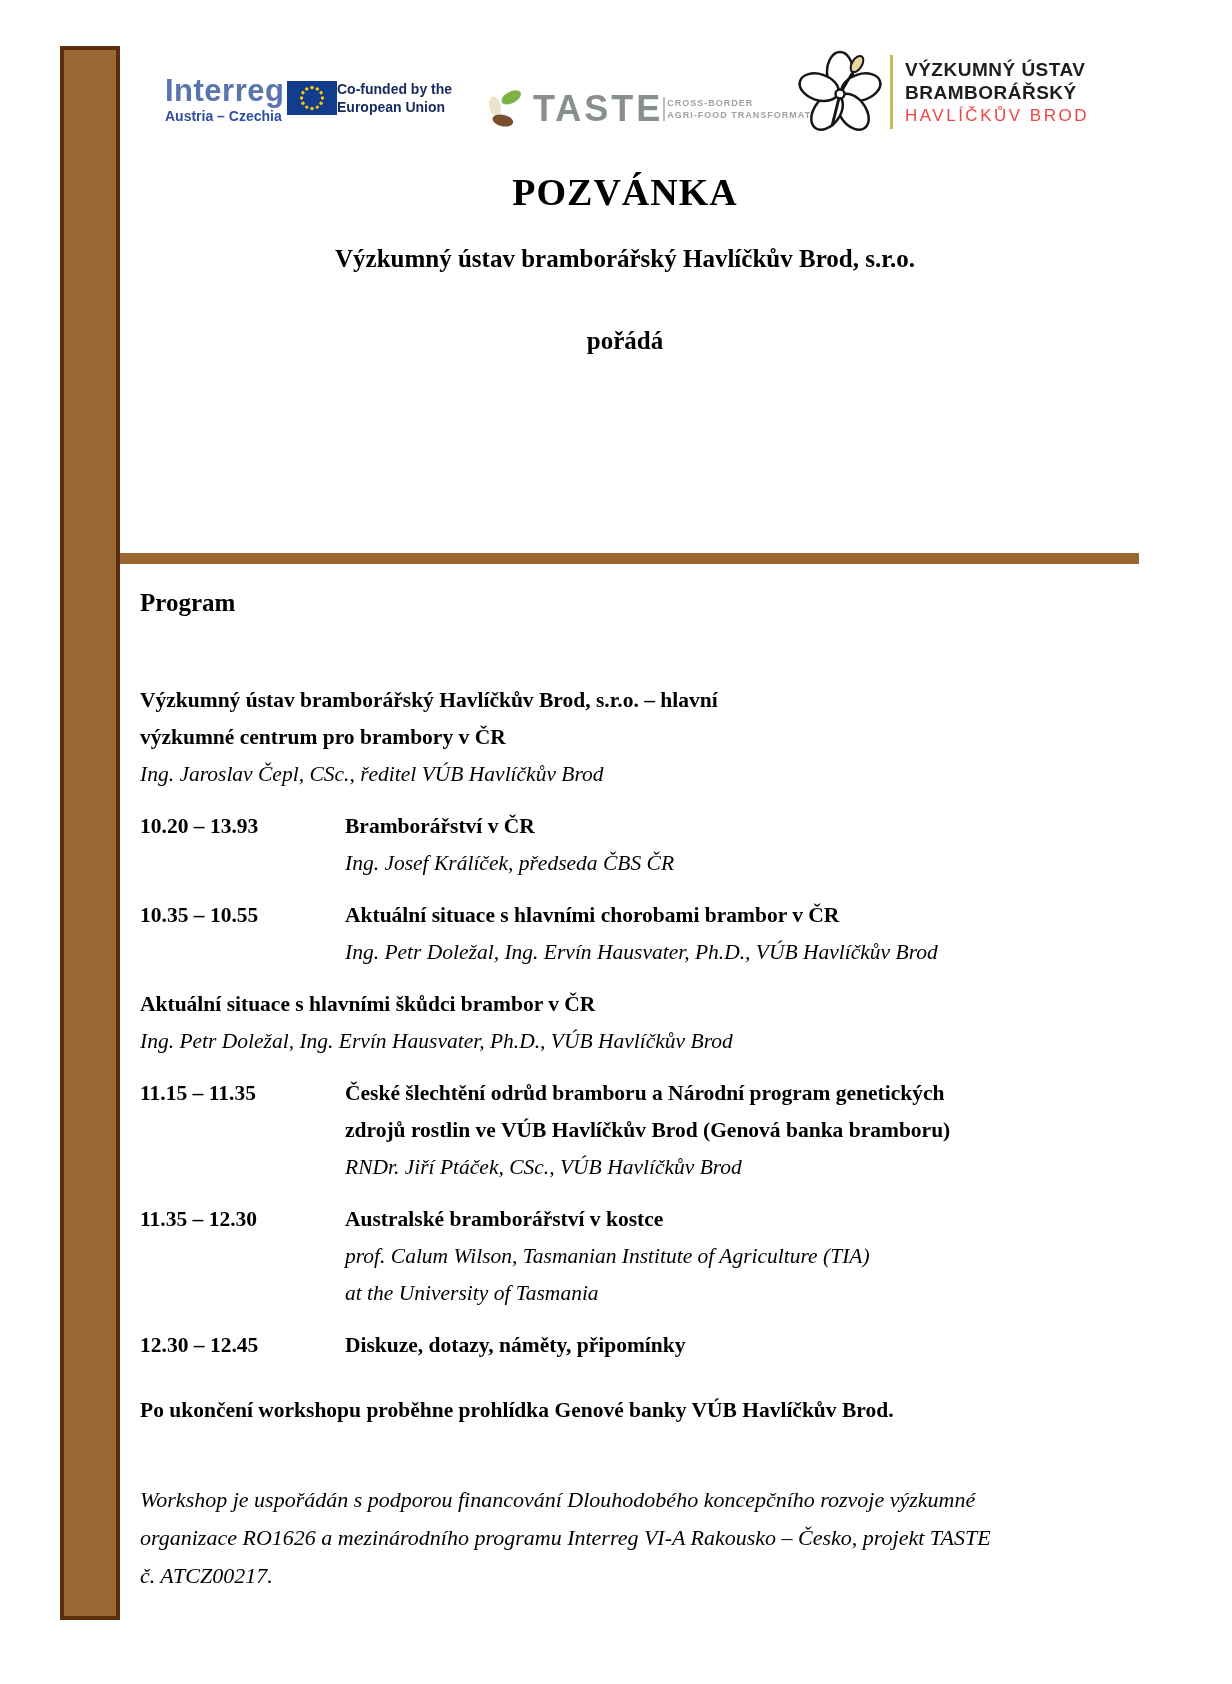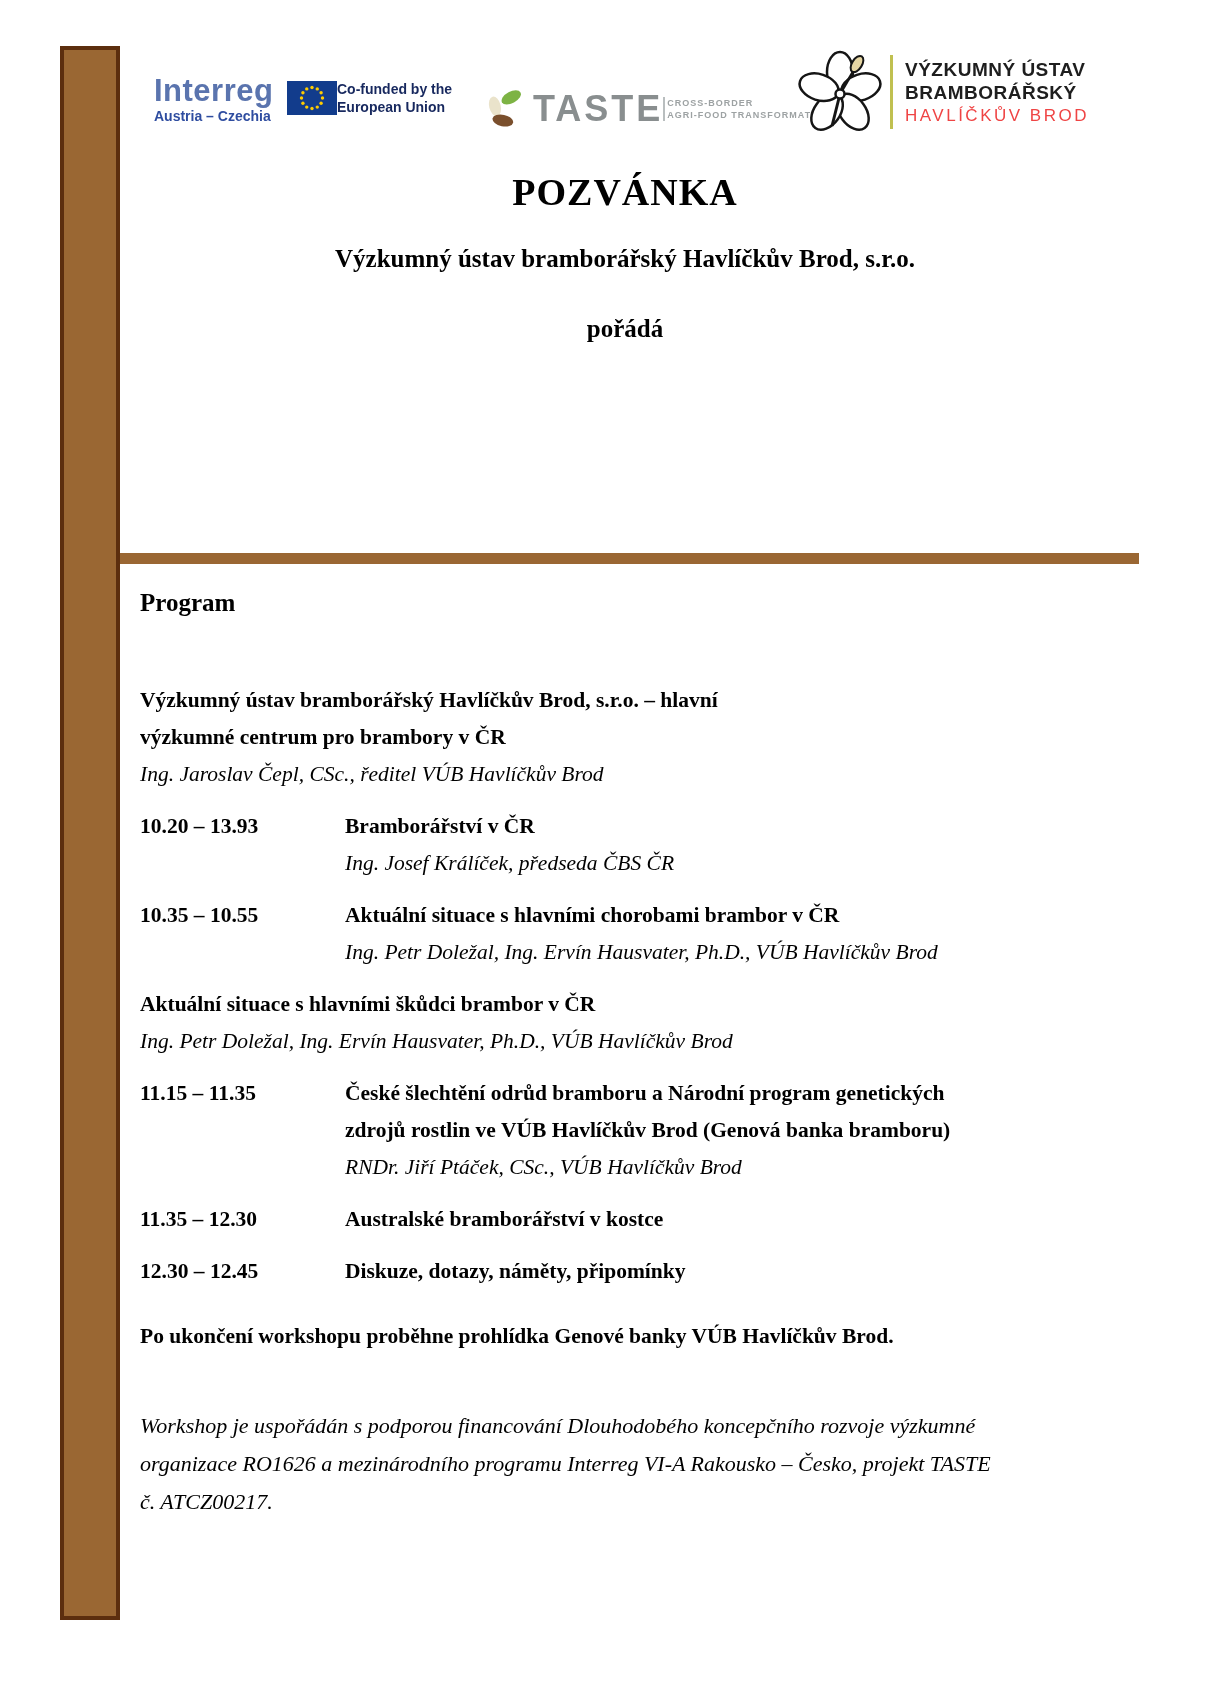--- a/index.html
+++ b/index.html
@@ -16,41 +16,41 @@
     position:absolute;left:60px;top:46px;width:60px;height:1574px;
     box-sizing:border-box;
     background:#9A6733;border:4px solid #5C2E0E;
   }
   .h-bar{
     position:absolute;left:120px;top:553px;width:1019px;height:11px;
     background:#9A6733;
   }
   
   .logos{position:absolute;left:0;top:0;width:1232px;height:150px;}
-  .interreg-block{position:absolute;left:154px;top:76px;font-family:"Liberation Sans",sans-serif;}
+  .interreg-block{position:absolute;left:165px;top:76px;font-family:"Liberation Sans",sans-serif;}
   .interreg-word{font-size:31px;font-weight:bold;color:#5A74AE;letter-spacing:0.5px;line-height:30px;}
   .interreg-sub{font-size:14px;font-weight:bold;color:#2F4DA0;margin-top:2px;}
   .eu-block{position:absolute;left:287px;top:80px;display:flex;align-items:center;font-family:"Liberation Sans",sans-serif;}
   .eu-text{font-size:14px;font-weight:bold;color:#17285E;line-height:18px;white-space:pre-line;}
   .taste-block{position:absolute;left:485px;top:88px;display:flex;align-items:center;font-family:"Liberation Sans",sans-serif;}
   .taste-word{font-size:36px;font-weight:bold;color:#898E8F;letter-spacing:3px;margin-left:6px;line-height:40px;}
   .taste-tagline{
     margin-left:0;padding-left:2px;border-left:2px solid #B9BEBF;
     font-size:9px;font-weight:bold;color:#9DA2A3;letter-spacing:1px;line-height:12px;white-space:pre-line;
   }
   .vub-block{position:absolute;left:796px;top:46px;display:flex;align-items:center;}
   .vub-divider{width:3px;height:74px;background:#C0C050;margin:0 12px 0 6px;}
   .vub-text{font-family:"Liberation Sans",sans-serif;}
   .vub-l1,.vub-l2{font-size:19px;font-weight:bold;color:#1E1E1E;line-height:23px;letter-spacing:0.5px;}
   .vub-l3{font-size:17px;color:#ef4444;line-height:23px;letter-spacing:2.5px;}
   
   .main-titles{position:absolute;left:130px;top:170px;width:990px;text-align:center;}
   .doc-title{font-size:38px;font-weight:bold;line-height:44px;letter-spacing:1px;}
   .organizer{font-size:25px;font-weight:bold;margin-top:28px;line-height:34px;}
-  .verb{font-size:25px;font-weight:bold;margin-top:36px;line-height:34px;}
+  .verb{font-size:25px;font-weight:bold;margin-top:48px;line-height:34px;}
   .event{font-size:25px;font-weight:bold;margin-top:36px;line-height:42px;white-space:pre-line;}
   
   .program{position:absolute;left:140px;top:588px;width:972px;}
   .program-heading{font-size:25px;font-weight:bold;line-height:30px;margin-bottom:64px;}
   .prog-item{display:flex;margin-bottom:15px;}
   .prog-time{width:205px;flex:0 0 205px;font-size:21.5px;font-weight:bold;line-height:37px;}
   .prog-desc{flex:1;}
   .prog-title{font-size:21.5px;font-weight:bold;line-height:37px;white-space:pre-line;}
   .prog-speaker{font-size:21.5px;font-style:italic;line-height:37px;white-space:pre-line;}
   .closing-note{margin-top:28px;font-size:21.5px;font-weight:bold;line-height:37px;}
@@ -172,20 +172,22 @@
       <div class="prog-title">České šlechtění odrůd bramboru a Národní program genetických
 zdrojů rostlin ve VÚB Havlíčkův Brod (Genová banka bramboru)</div>
       <div class="prog-speaker">RNDr. Jiří Ptáček, CSc., VÚB Havlíčkův Brod</div>
     </div>
   </div>
 
   <div class="prog-item">
     <div class="prog-time">11.35 – 12.30</div>
     <div class="prog-desc">
       <div class="prog-title">Australské bramborářství v kostce</div>
+      <div class="prog-speaker">prof. Calum Wilson, Tasmanian Institute of Agriculture (TIA)
+at the University of Tasmania</div>
     </div>
   </div>
 
   <div class="prog-item">
     <div class="prog-time">12.30 – 12.45</div>
     <div class="prog-desc">
       <div class="prog-title">Diskuze, dotazy, náměty, připomínky</div>
       <div class="prog-speaker"></div>
     </div>
   </div>

